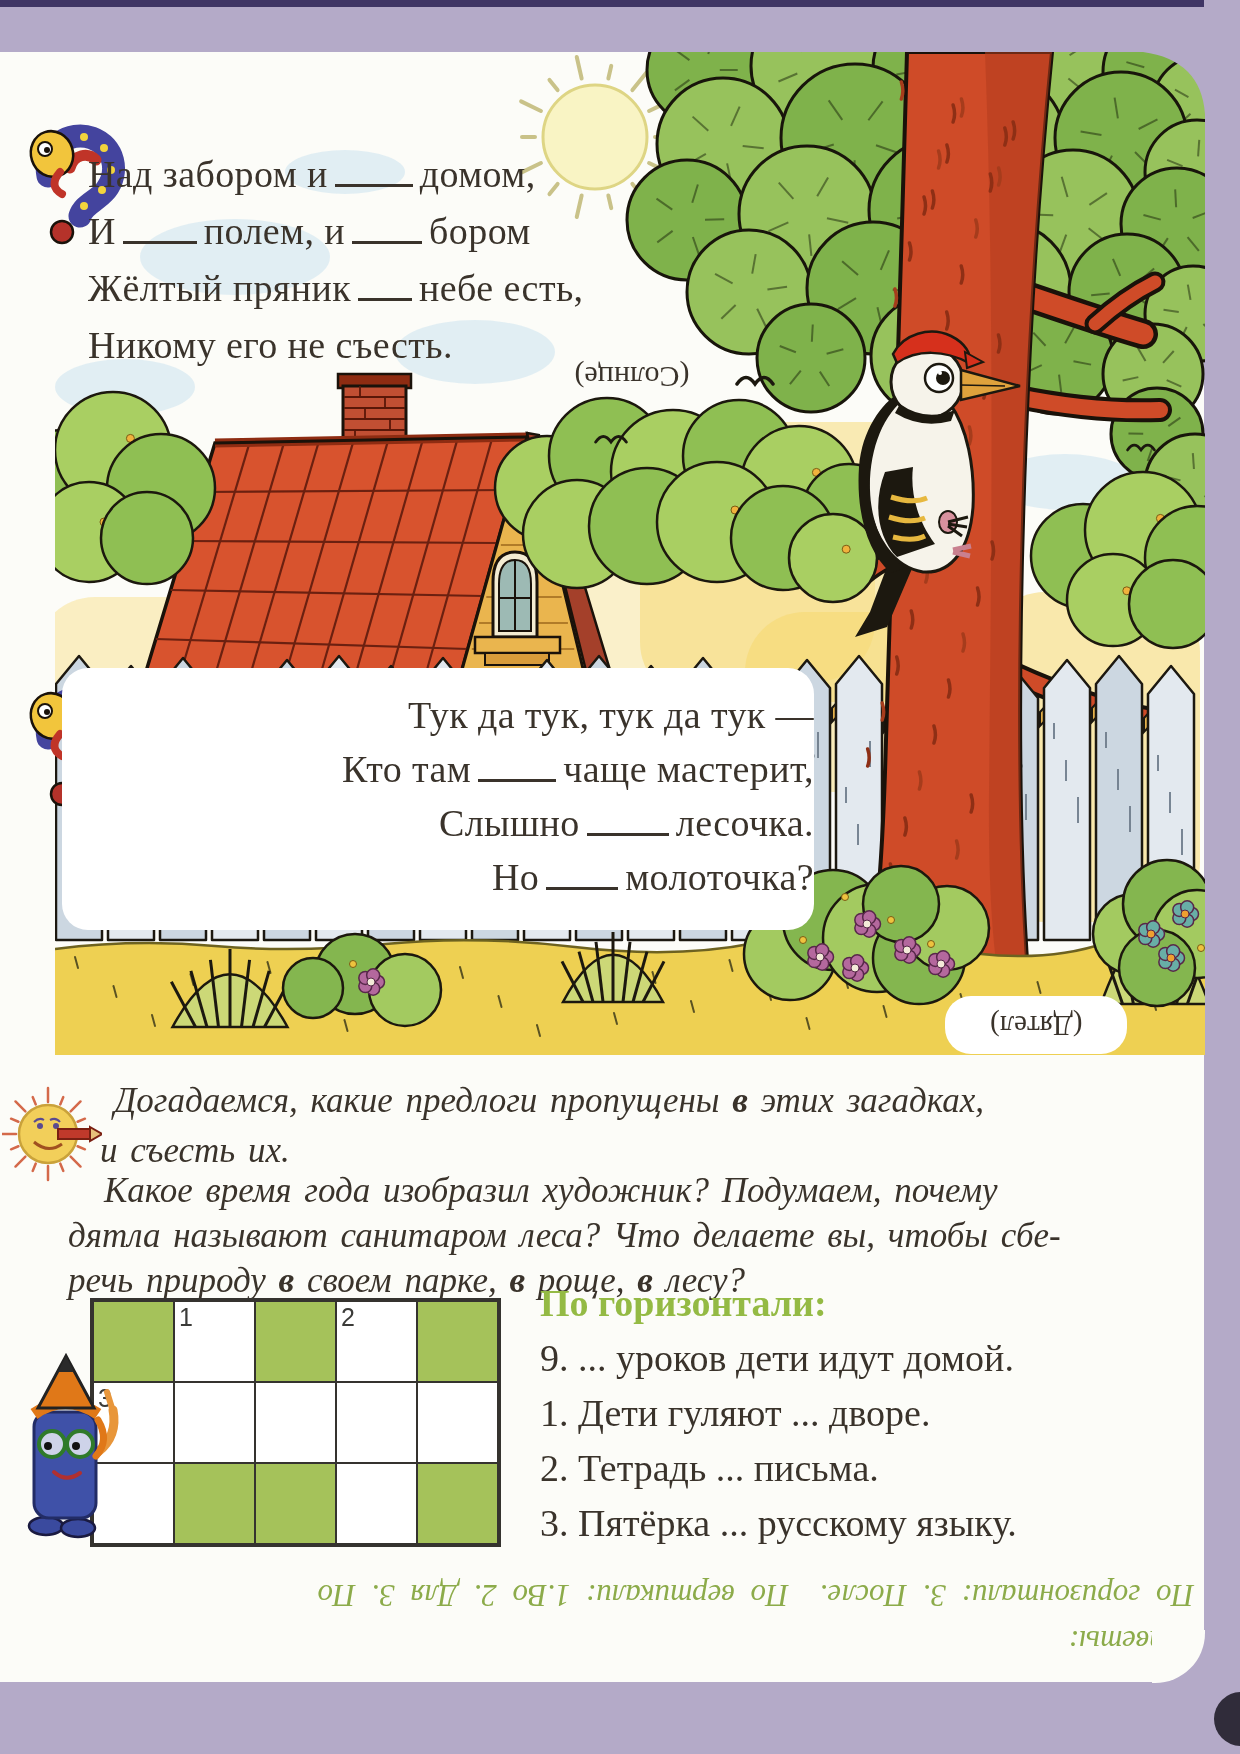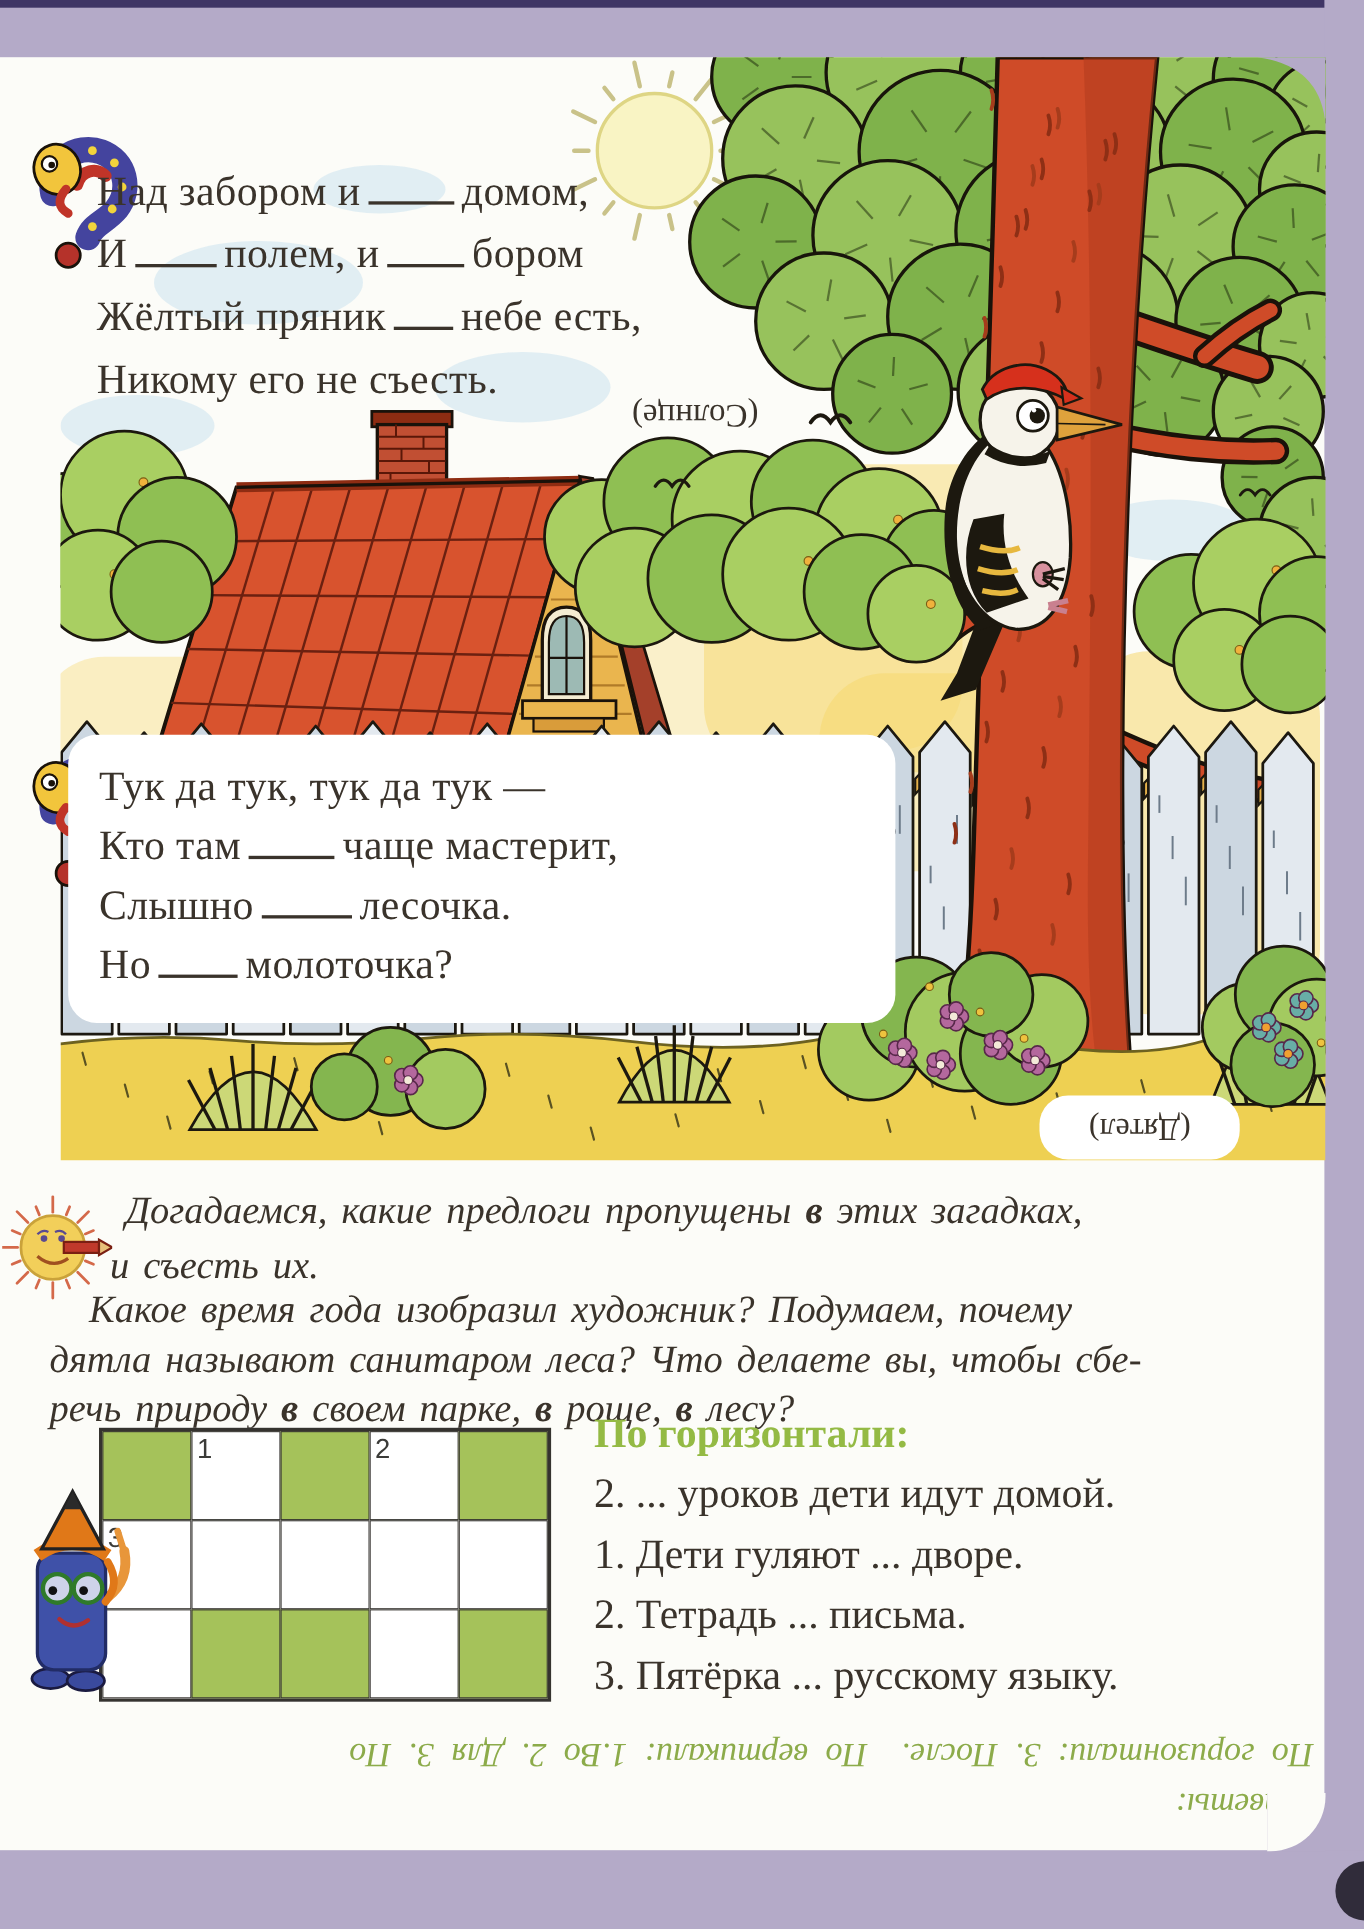--- a/index.html
+++ b/index.html
@@ -15,33 +15,33 @@
   .band.bottom{left:0;top:1682px;width:1240px;height:72px;}
   .corner-lav{position:absolute;left:1152px;top:1630px;width:53px;height:53px;background:var(--band);}
   .corner-white{position:absolute;left:1152px;top:1630px;width:53px;height:53px;background:#fcfcf8;border-radius:0 0 50px 0;}
   .page-bubble{position:absolute;left:1214px;top:1692px;width:54px;height:54px;border-radius:50%;background:#302c3a;}
   #scene{position:absolute;left:55px;top:52px;width:1150px;height:1003px;}
   .qmark{position:absolute;width:112px;height:122px;}
   #q1{left:18px;top:124px;} #q2{left:18px;top:686px;}
   .riddle{position:absolute;font-size:38px;line-height:57px;color:var(--text);letter-spacing:.4px;white-space:nowrap;}
   #riddle1{left:88px;top:146px;width:620px;}
   #riddle2{left:62px;top:668px;width:752px;height:262px;background:#ffffff;border-radius:26px;
-           padding:20px 0 0 28px;box-sizing:border-box;line-height:54px;}
+           padding:20px 0 0 28px;box-sizing:border-box;line-height:54px;text-align:right;}
   .blank{display:inline-block;height:4px;border-bottom:3.5px solid var(--text);margin:0 7px;}
   .rline{white-space:nowrap;}
   .ans-sun{position:absolute;left:542px;top:360px;width:180px;font-size:30px;color:var(--text);
            transform:rotate(180deg);text-align:center;}
   .ans-box{position:absolute;left:945px;top:996px;width:182px;height:58px;background:#fff;border-radius:26px;
            display:flex;align-items:center;justify-content:center;}
   .ans-box span{display:block;font-size:29px;color:var(--text);transform:rotate(180deg);}
   #sunicon{position:absolute;left:2px;top:1080px;width:100px;height:108px;}
   .para{position:absolute;font-style:italic;font-size:35px;color:var(--text);word-spacing:4px;}
   #para1{left:100px;top:1076px;width:1080px;line-height:50px;}
   #para1 .pline:first-child{text-indent:14px;}
-  #para2{left:45px;top:1168px;width:1108px;line-height:45px;}
+  #para2{left:68px;top:1168px;width:1108px;line-height:45px;}
   #para2 .pline:first-child{text-indent:36px;}
   .para b{font-style:italic;}
   #grid{position:absolute;left:90px;top:1298px;border:3.5px solid #35332f;display:grid;
         grid-template-columns:repeat(5,81px);grid-template-rows:repeat(3,81px);background:#fff;}
   .cell{position:relative;border:1.5px solid #35332f;box-sizing:border-box;background:#fff;}
   .cell.green{background:var(--grid_green);}
   .cell .num{position:absolute;left:4px;top:1px;font-family:"Liberation Sans","DejaVu Sans",sans-serif;
              font-size:25px;color:#3b3b38;}
   #pencilchar{position:absolute;left:10px;top:1350px;width:115px;height:192px;}
   #clues{position:absolute;left:540px;top:1276px;width:690px;font-size:38px;line-height:55px;color:var(--text);}
@@ -835,21 +835,21 @@
     <circle cx="42" cy="94" r="13" fill="rgba(255,255,255,.75)" stroke="#2f7a2a" stroke-width="4"></circle>
     <circle cx="70" cy="94" r="13" fill="rgba(255,255,255,.75)" stroke="#2f7a2a" stroke-width="4"></circle>
     <line x1="55" y1="92" x2="57" y2="92" stroke="#2f7a2a" stroke-width="4"></line>
     <circle cx="38" cy="96" r="4" fill="#111"></circle>
       <circle cx="66" cy="96" r="4" fill="#111"></circle>
     <path d="M44 122 q 12 11 26 1" fill="none" stroke="#b03030" stroke-width="4" stroke-linecap="round"></path>
   </svg>
 
   <div id="clues">
       <div class="clue-head">По горизонтали:</div>
-      <div class="clue-item">2. ... уроков дети идут домой.</div>
+      <div class="clue-item">9. ... уроков дети идут домой.</div>
       <div class="clue-item">1. Дети гуляют ... дворе.</div>
       <div class="clue-item">2. Тетрадь ... письма.</div>
       <div class="clue-item">3. Пятёрка ... русскому языку.</div>
     </div>
 
   <div id="footer">
     <div class="f-label">Ответы:</div>
     <div class="f-text">По горизонтали: 3. После. По вертикали: 1.Во 2. Для 3. По</div>
   </div>
 

